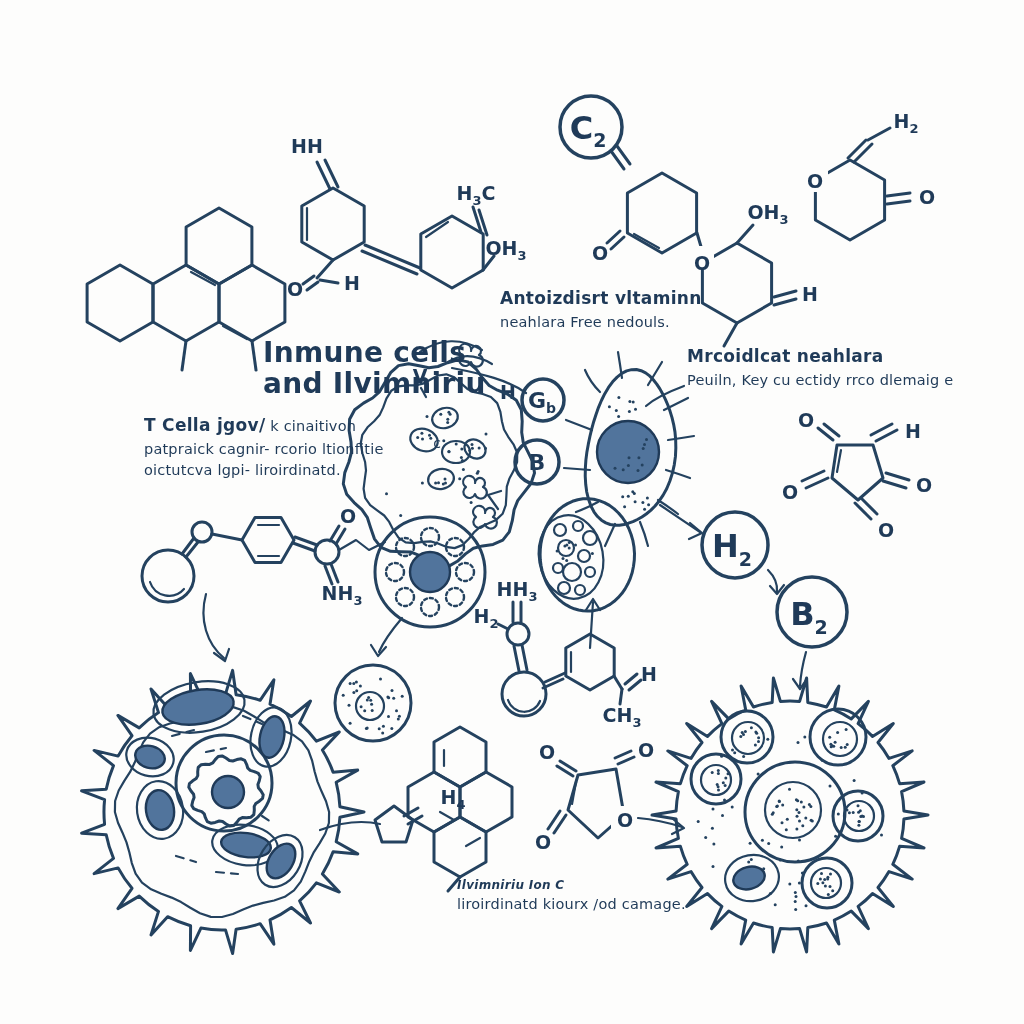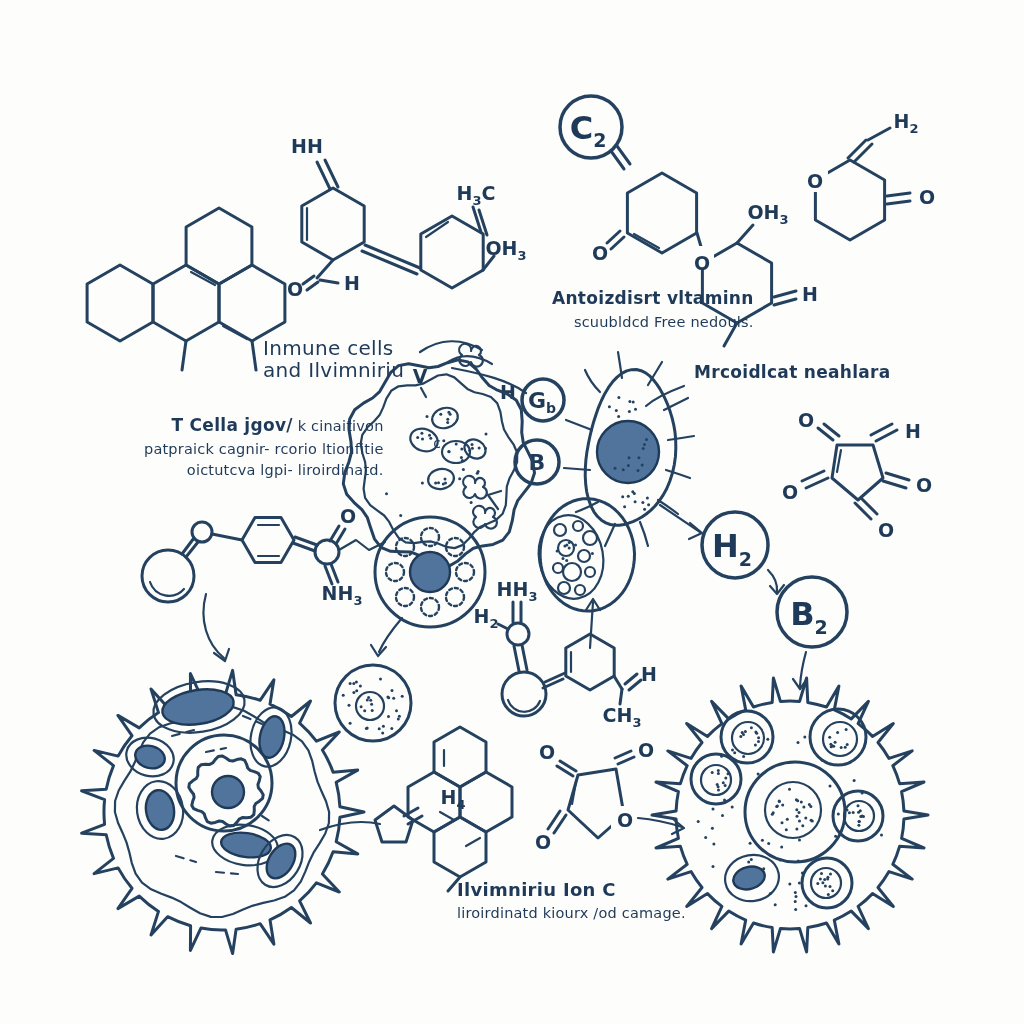--- a/index.html
+++ b/index.html
@@ -19,21 +19,21 @@
             font-weight:bold;text-anchor:middle;}
   #art text.atom{font-size:19px;}
   #art text.atom-sm{font-size:14px;font-weight:normal;}
   #art .sub{font-size:13px;}
   #art text.badge-big{font-size:32px;}
   #art .badge-big .sub{font-size:19px;}
   #art text.badge-mid{font-size:22px;}
   #art .badge-mid .sub{font-size:14px;}
   .tb{position:absolute;line-height:1.5;font-size:14.5px;letter-spacing:.2px;white-space:nowrap;}
   .tb .hd{font-weight:bold;font-size:17px;letter-spacing:.3px;}
-  .title{position:absolute;font-weight:normal;font-size:20px;line-height:1.12;letter-spacing:.3px;}
+  .title{position:absolute;font-weight:bold;font-size:28px;line-height:1.12;letter-spacing:.3px;}
 </style>
 </head>
 <body>
 
 <div class="canvas">
 
 <svg id="art" width="1024" height="1024" viewBox="0 0 1024 1024">
 
   <g>
     <polygon points="120.0,265.0 152.9,284.0 152.9,322.0 120.0,341.0 87.1,322.0 87.1,284.0"></polygon>
@@ -619,33 +619,34 @@
     <path class="thin" d="M684,386 C668,392 655,398 646,406"></path>
   </g>
 
 </svg>
 
 <div class="title" style="left:263px;top:337px;">
   <div>Inmune cells</div>
   <div>and Ilvimniriu</div>
 </div>
 
-<div class="tb" style="left:144px;top:413px;text-align:right;">
+<div class="tb" style="left:144px;top:413px;">
   <div><span class="hd">T Cella jgov/</span><span> k cinaitivon</span></div>
   <div>patpraick cagnir- rcorio ltionfitie</div>
   <div>oictutcva lgpi- liroirdinatd.</div>
 </div>
 
-<div class="tb" style="left:552px;top:286px;text-align:right;">
+<div class="tb" style="left:500px;top:286px;">
   <div class="hd">Antoizdisrt vltaminn</div>
-  <div>scuubldcd Free nedouls.</div>
+  <div>neahlara Free nedouls.</div>
 </div>
 
-<div class="tb" style="left:687px;top:360px;margin-left:7px;">
+<div class="tb" style="left:687px;top:344px;">
   <div class="hd">Mrcoidlcat neahlara</div>
+  <div>Peuiln, Key cu ectidy rrco dlemaig e</div>
 </div>
 
 <div class="tb" style="left:457px;top:876px;">
-  <div class="hd" style="font-size:18px;">Ilvimniriu Ion C</div>
+  <div class="hd" style="font-size:12px;font-style:italic;">Ilvimniriu Ion C</div>
   <div>liroirdinatd kiourx /od camage.</div>
 </div>
 
 </div>
 
 </body></html>

